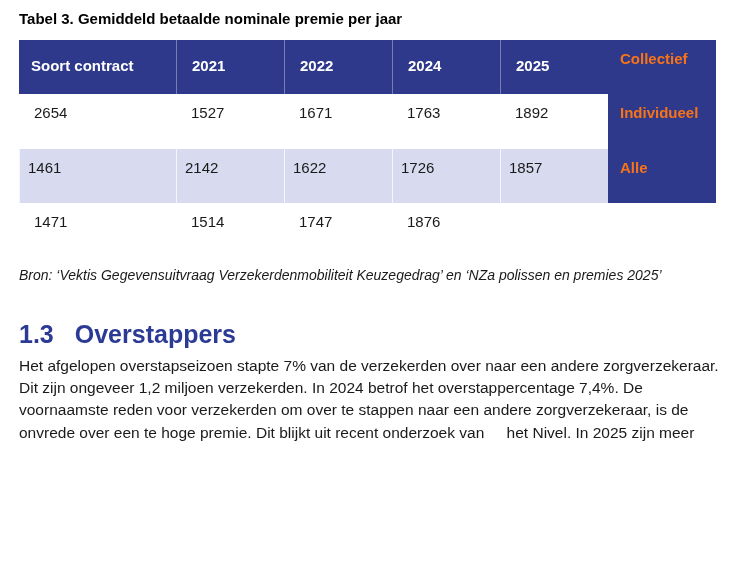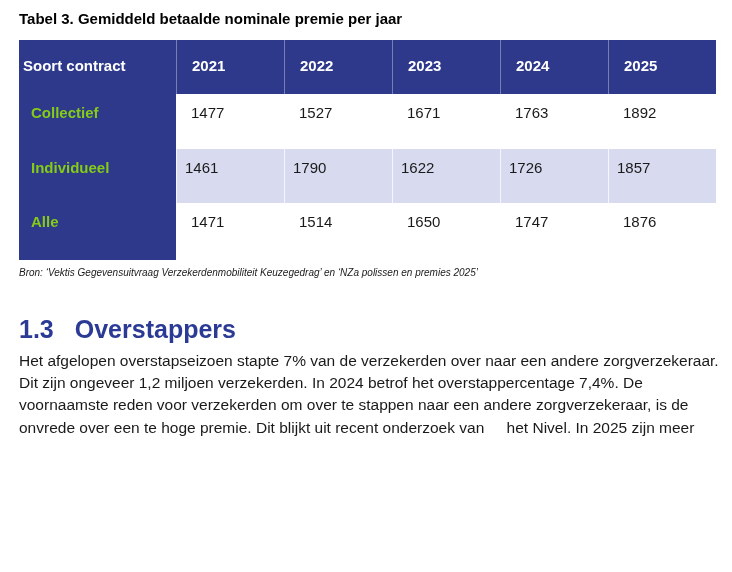--- a/index.html
+++ b/index.html
@@ -34,41 +34,41 @@
     grid-template-rows: 54px 55px 54px 57px;
     width: 697px;
   }
   .cell { font-size: 15px; }
   .hdr {
     background: var(--table_navy);
     color: #ffffff;
     font-weight: bold;
     padding: 17px 0 0 15px;
   }
-  .hdr.c1 { padding-left: 4px; }
+  .hdr.c1 { padding-left: 12px; }
   .hdr.yh { border-left: 1px solid rgba(255,255,255,0.35); }
   .rowlabel {
     background: var(--table_navy);
-    color: #84cc16;
+    color: #f97316;
     font-weight: bold;
     padding: 10px 0 0 12px;
   }
   .datacell {
     background: #ffffff;
     color: var(--body_text);
     padding: 10px 0 0 15px;
   }
   .datacell.alt {
     background: var(--row_alt_lavender);
     border-left: 1px solid rgba(255,255,255,0.75);
     padding-left: 8px;
   }
   .source-note {
     margin-top: 7px;
-    font-size: 10px;
+    font-size: 14px;
     font-style: italic;
     color: #1a1a1a;
     width: 710px;
   }
   .section-heading {
     margin-top: 37px;
     font-size: 25px;
     font-weight: bold;
     color: var(--heading_blue);
     line-height: 28px;
@@ -91,42 +91,40 @@
 <body>
 
 <div class="page">
 
   <div class="table-title">Tabel 3. Gemiddeld betaalde nominale premie per jaar</div>
 
   <div class="nza-table">
     <div class="cell hdr c1">Soort contract</div>
     <div class="cell hdr yh">2021</div>
     <div class="cell hdr yh">2022</div>
-    <div class="cell hdr yh">2023</div>
     <div class="cell hdr yh">2024</div>
     <div class="cell hdr yh">2025</div>
 
     <div class="cell rowlabel">Collectief</div>
-    <div class="cell datacell">1477</div>
+    <div class="cell datacell">2654</div>
     <div class="cell datacell">1527</div>
     <div class="cell datacell">1671</div>
     <div class="cell datacell">1763</div>
     <div class="cell datacell">1892</div>
 
     <div class="cell rowlabel">Individueel</div>
     <div class="cell datacell alt">1461</div>
-    <div class="cell datacell alt">1790</div>
+    <div class="cell datacell alt">2142</div>
     <div class="cell datacell alt">1622</div>
     <div class="cell datacell alt">1726</div>
     <div class="cell datacell alt">1857</div>
 
     <div class="cell rowlabel">Alle</div>
     <div class="cell datacell">1471</div>
     <div class="cell datacell">1514</div>
-    <div class="cell datacell">1650</div>
     <div class="cell datacell">1747</div>
     <div class="cell datacell">1876</div>
   </div>
 
   <div class="source-note">Bron: ‘Vektis Gegevensuitvraag Verzekerdenmobiliteit Keuzegedrag’ en ‘NZa polissen en premies 2025’</div>
 
   <div class="section-heading">
     <span class="sec-num">1.3</span><span>Overstappers</span>
   </div>
 

